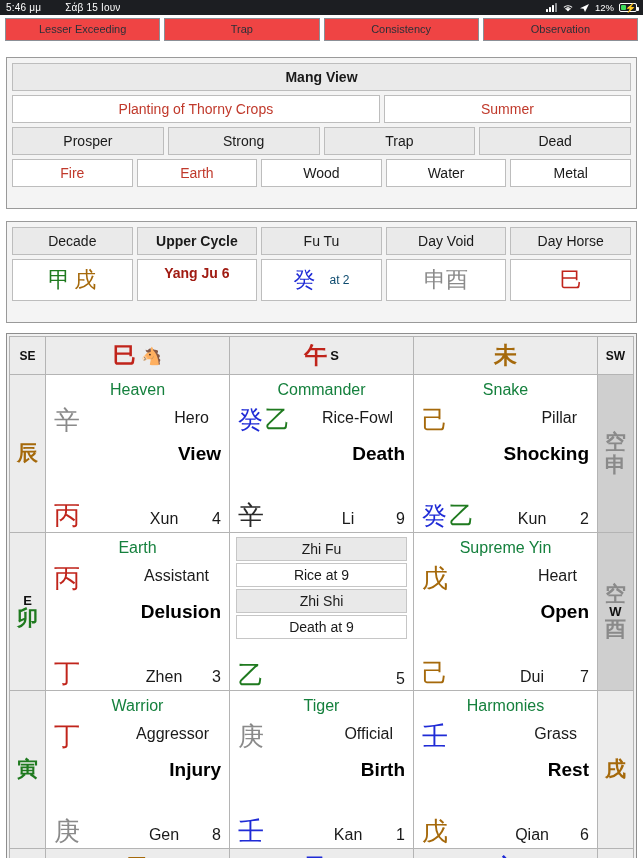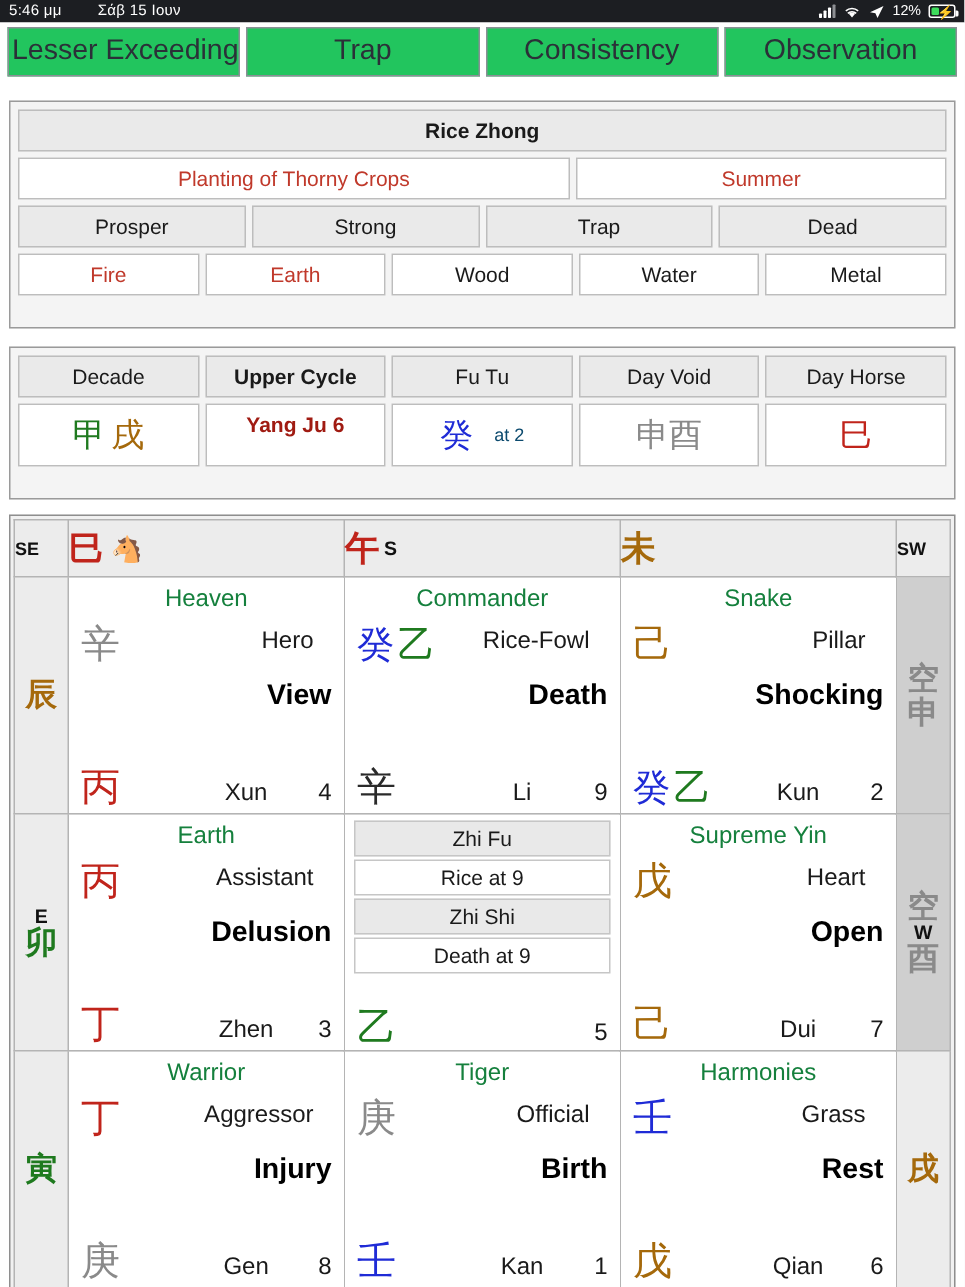--- a/index.html
+++ b/index.html
@@ -32,22 +32,22 @@
     content:""; position:absolute; right:-3px; top:2.5px;
     width:2px;height:4px;background:#fff;border-radius:0 1px 1px 0;
   }
   .batt .lvl { height:100%; width:34%; background:#3ddc5c; border-radius:1px; }
   .batt .bolt { position:absolute; left:5px; top:-1px; font-size:9px; color:#fff; line-height:11px;}
 
   
   .tabstrip { display: flex; gap: 4px; padding: 3px 5px 0 5px; background: #fff; }
   .tab {
     flex: 1; text-align: center;
-    border: 1px solid #8b8f96; background: #22c55e;
-    font-size: 19px; color: #2b3038;
+    border: 1px solid #8b8f96; background: #ef4444;
+    font-size: 11px; color: #2b3038;
     padding: 4px 2px 5px 2px;
     white-space: nowrap; overflow: hidden;
   }
   .tab.active { position: relative; }
   .tab.active::after {
     content: ""; position: absolute; left: 3px; right: 3px; bottom: -7px;
     height: 2px; background: #b9bbbe;
   }
   .tabstrip-underline { height: 10px; }
 
@@ -90,21 +90,21 @@
   .gridwrap {
     margin: 10px 6px 6px 6px;
     border: 1px solid #8e8e8e;
     background: #f1f1f1;
     padding: 2px;
   }
   table.grid { border-collapse: collapse; width: 100%; table-layout: fixed; }
   table.grid td { border: 1px solid #b4b4b4; padding: 0; }
 
   .corner, .edge {
-    background: #ececec; vertical-align: middle;
+    background: #ececec; text-align: center; vertical-align: middle;
     font-size: 12px; font-weight: bold; color: #111;
   }
   .corner { width: 36px; height: 38px; }
   .edge-top, .edge-bottom { height: 38px; }
   .edge-side { width: 36px; }
   .edge-top .han, .edge-bottom .han { font-size: 23px; }
   .dirlab { font-size: 13px; font-weight: bold; color:#111; margin-left:3px; vertical-align: 3px;}
   .horse { font-size: 17px; margin-left: 5px; color:#7b1a13; vertical-align: 1px; }
 
   .edge-side .stack { display:flex; flex-direction:column; align-items:center; justify-content:center; line-height:1.05; }
@@ -171,21 +171,21 @@
 <div class="tabstrip">
   <div class="tab active">Lesser Exceeding</div>
   <div class="tab">Trap</div>
   <div class="tab">Consistency</div>
   <div class="tab">Observation</div>
 </div>
 <div class="tabstrip-underline"></div>
 
 <div class="panel">
   <div class="prow">
-    <div class="pc head bold">Rice Zhong</div>
+    <div class="pc head bold">Mang View</div>
   </div>
   <div class="prow">
     <div class="pc val red" style="flex:3">Planting of Thorny Crops</div>
     <div class="pc val red" style="flex:2">Summer</div>
   </div>
   <div class="prow">
     <div class="pc head">Prosper</div>
     <div class="pc head">Strong</div>
     <div class="pc head">Trap</div>
     <div class="pc head">Dead</div>

